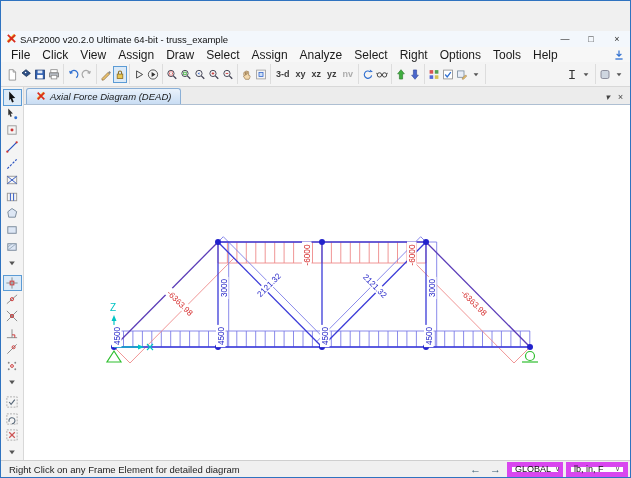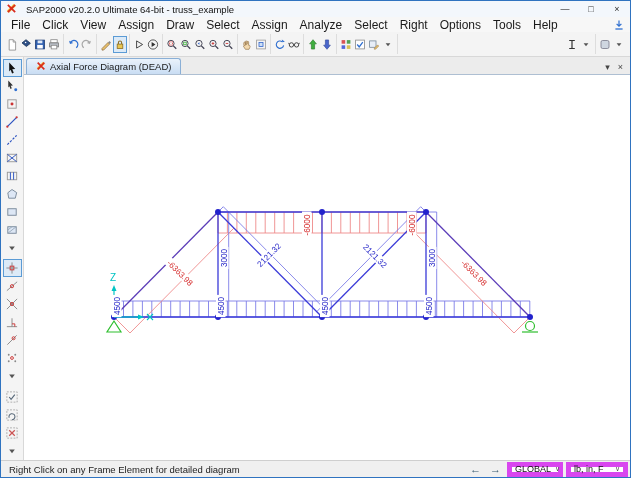--- a/index.html
+++ b/index.html
@@ -1,20 +1,20 @@
 <!DOCTYPE html>
 <html><head>
 <meta charset="utf-8">
 <style>
   html,body{margin:0;padding:0;background:#888;}
   *{box-sizing:border-box;}
   .window{width:631px;height:478px;border:1px solid #2f73c0;background:#f0f0f0;
     font-family:"Liberation Sans",sans-serif;display:flex;flex-direction:column;overflow:hidden;}
   
-  .titlebar{height:16px;background:#f3f7fc;display:flex;align-items:center;padding:0 0 0 5px;gap:9px;flex:none;}
+  .titlebar{height:16px;background:#f3f7fc;display:flex;align-items:center;padding:0 0 0 5px;gap:3px;flex:none;margin-top:30px;}
   .title-text{font-size:9.5px;color:#111;white-space:nowrap;}
   .win-controls{margin-left:auto;display:flex;align-items:center;height:100%;}
   .win-btn{width:26px;height:100%;display:flex;align-items:center;justify-content:center;
     font-size:9px;color:#333;}
   
   .menubar{height:15px;background:#f7f7f7;display:flex;align-items:center;padding-left:4px;flex:none;}
   .menu-item{font-size:12px;color:#1a1a1a;padding:0 6px;white-space:nowrap;}
   .menu-pin{margin-left:auto;padding-right:5px;display:flex;align-items:center;}
   
   .toolbar{height:25px;background:#f4f4f4;border-bottom:1px solid #d8d8d8;display:flex;
@@ -27,21 +27,21 @@
   .tbtn.textbtn{width:auto;padding:0 2px;font-size:9px;font-weight:bold;color:#3c3c3c;}
   .tbtn.disabled{opacity:.4;}
   
   .main{flex:1;display:flex;min-height:0;}
   .side{width:23px;background:#f4f4f4;border-right:1px solid #d8d8d8;display:flex;flex-direction:column;
     align-items:center;padding-top:2px;flex:none;}
   .sbtn{width:19px;height:18px;display:flex;align-items:center;justify-content:center;border:1px solid transparent;margin-bottom:0px;}
   .sbtn.pressed{border:1px solid #5b9bd5;background:#dceaf7;}
   .sbtn.gap{margin-top:3px;}
   .content{flex:1;display:flex;flex-direction:column;min-width:0;}
-  .tabbar{height:17px;background:#ececec;display:flex;align-items:flex-end;padding-left:2px;flex:none;}
+  .tabbar{height:17px;background:#ececec;display:flex;align-items:flex-end;padding-left:2px;flex:none;font-style:italic;}
   .tab{height:16px;background:linear-gradient(#eaf2fb,#c9ddf3);border:1px solid #8aafd6;border-bottom:none;
     border-radius:3px 3px 0 0;display:flex;align-items:center;gap:4px;padding:0 9px;font-size:9.5px;color:#1a1a1a;white-space:nowrap;}
   .tabbar-right{margin-left:auto;display:flex;align-items:center;gap:8px;padding:0 7px 2px 0;font-size:9px;color:#444;}
   .canvas{flex:1;background:#ffffff;border-top:1px solid #aebfd2;position:relative;overflow:hidden;}
   .canvas svg{display:block;}
   
   .statusbar{height:17px;background:#f0f0f0;border-top:1px solid #cfcfcf;display:flex;align-items:center;
     font-size:9.5px;color:#222;padding-left:8px;flex:none;gap:48px;}
   .status-right{margin-left:auto;display:flex;align-items:center;gap:3px;padding-right:2px;}
   .nav-btn{width:17px;height:14px;display:flex;align-items:center;justify-content:center;
@@ -204,20 +204,27 @@
           <svg width="13" height="13" viewBox="0 0 15 15" xmlns="http://www.w3.org/2000/svg">
             <path d="M3.5 8.5V5.5a1 1 0 0 1 2 0V8M5.5 7.5V4a1 1 0 0 1 2 0v3M7.5 7V4.5a1 1 0 0 1 2 0V8.5c2 0 2.2 1 1.6 2.5L10 13.5H5.5L3 9.5z" fill="#f3d9ae" stroke="#9a7b4f" stroke-width=".9"></path>
           </svg>
         </div>
         <div class="tbtn">
           <svg width="13" height="13" viewBox="0 0 15 15" xmlns="http://www.w3.org/2000/svg">
             <rect x="2" y="2" width="11" height="11" fill="none" stroke="#999"></rect>
             <rect x="5" y="5" width="5" height="5" fill="#cfe0f5" stroke="#36c"></rect>
           </svg>
         </div>
+      </div>
+      <div class="tgroup">
+        <div class="tbtn textbtn">3-d</div>
+        <div class="tbtn textbtn">xy</div>
+        <div class="tbtn textbtn">xz</div>
+        <div class="tbtn textbtn">yz</div>
+        <div class="tbtn textbtn disabled">nv</div>
       </div>
       <div class="tgroup">
         <div class="tbtn">
           <svg width="13" height="13" viewBox="0 0 15 15" xmlns="http://www.w3.org/2000/svg">
             <path d="M12 8.5a4.6 4.6 0 1 1-1.8-4.5" fill="none" stroke="#2f6fd0" stroke-width="1.4"></path>
             <path d="M9.8 1.4l.6 3.2 3.2-.6z" fill="#2f6fd0"></path>
           </svg>
         </div>
         <div class="tbtn">
           <svg width="13" height="13" viewBox="0 0 15 15" xmlns="http://www.w3.org/2000/svg">

